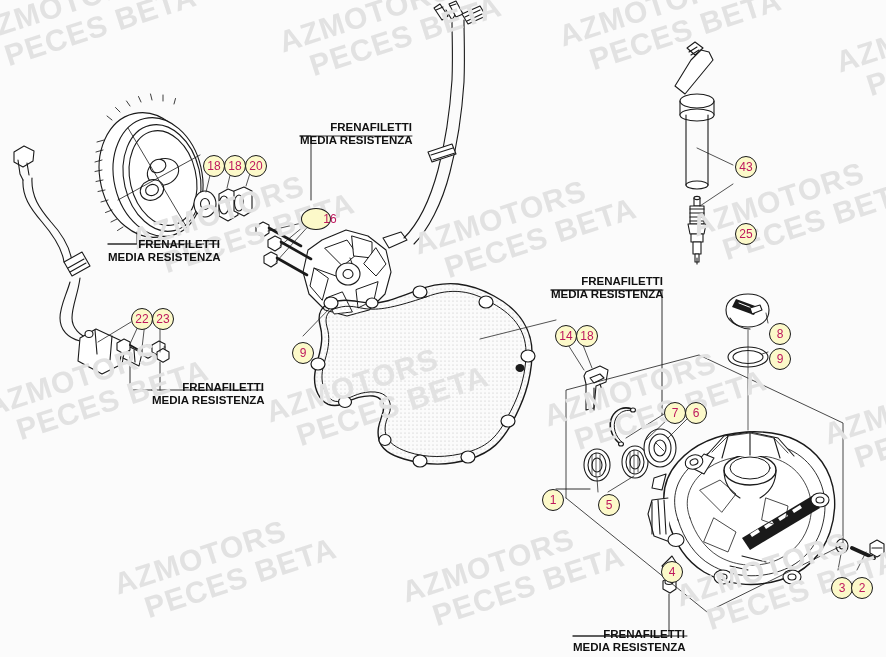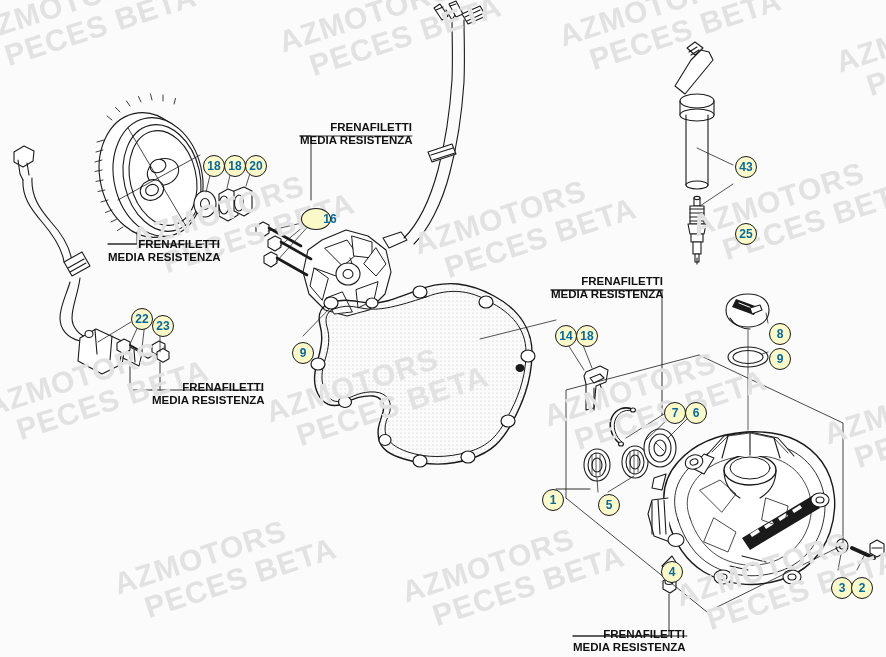--- a/index.html
+++ b/index.html
@@ -39,22 +39,22 @@
   .callout {
     position: absolute;
     width: 22px;
     height: 22px;
     border-radius: 50%;
     background: #fbf8d8;
     border: 1.3px solid #1a1a1a;
     box-sizing: border-box;
     font-family: "Liberation Sans", sans-serif;
     font-size: 12px;
-    font-weight: 700;
-    color: #0369a1;
+    font-weight: 400;
+    color: #be185d;
     display: flex;
     align-items: center;
     justify-content: center;
     line-height: 1;
   }
   .callout.hl { background: #fcf9c9; }
 
   .note {
     position: absolute;
     font-family: "Liberation Sans", sans-serif;
@@ -548,21 +548,21 @@
   <div class="callout hl" style="left:301px;top:208px;padding-left:28px;">
       <span>16</span>
     </div>
   <div class="callout hl" style="left:292px;top:342px;">
       <span>9</span>
     </div>
 
   <div class="callout hl" style="left:131px;top:308px;">
       <span>22</span>
     </div>
-  <div class="callout hl" style="left:152px;top:308px;margin-top:7px;">
+  <div class="callout hl" style="left:152px;top:308px;">
       <span>23</span>
     </div>
 
   <div class="callout hl" style="left:735px;top:156px;">
       <span>43</span>
     </div>
   <div class="callout hl" style="left:735px;top:175px;margin-top:48px;">
       <span>25</span>
     </div>
 

